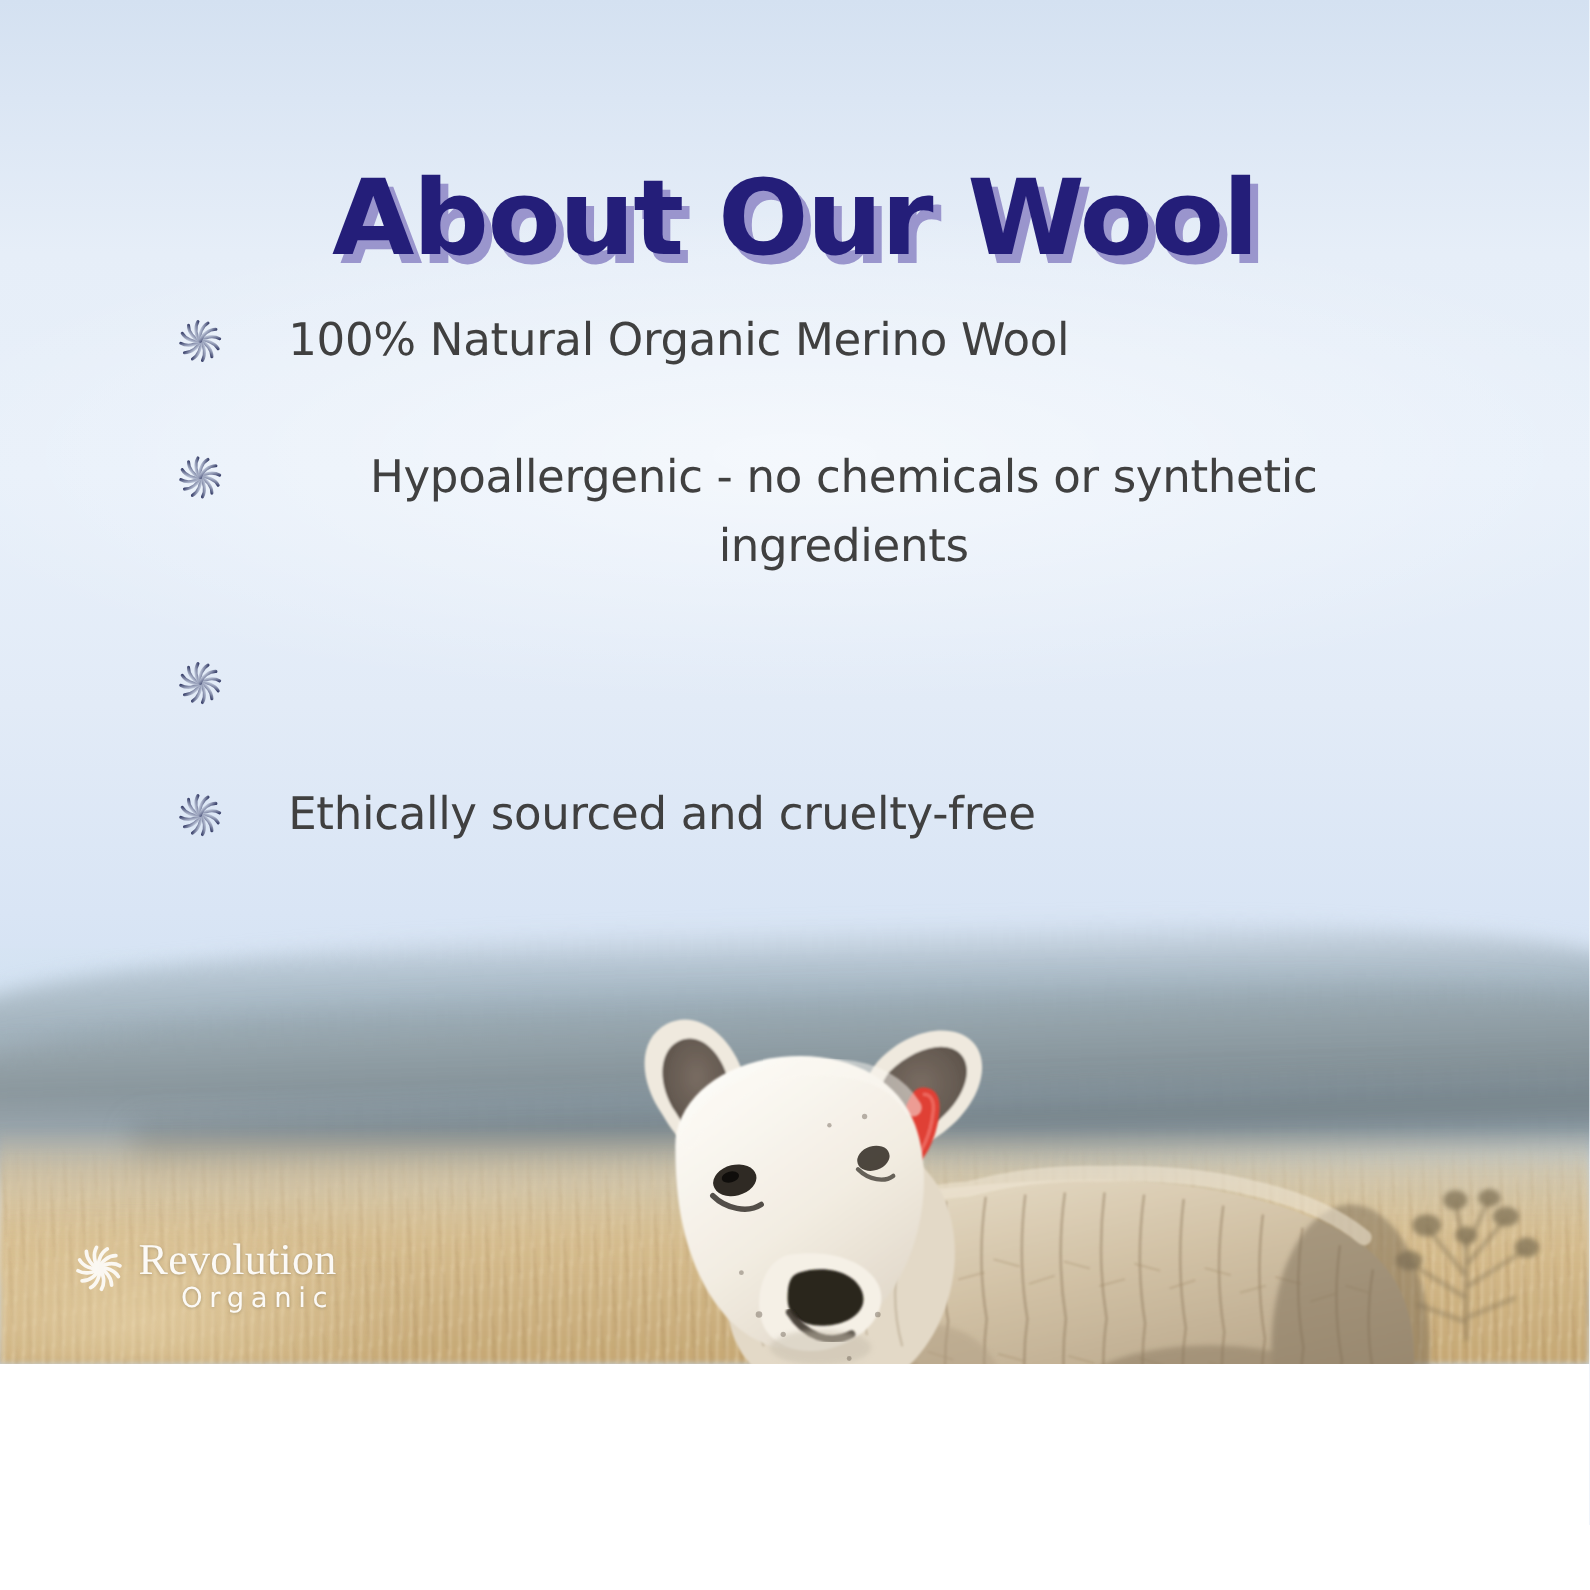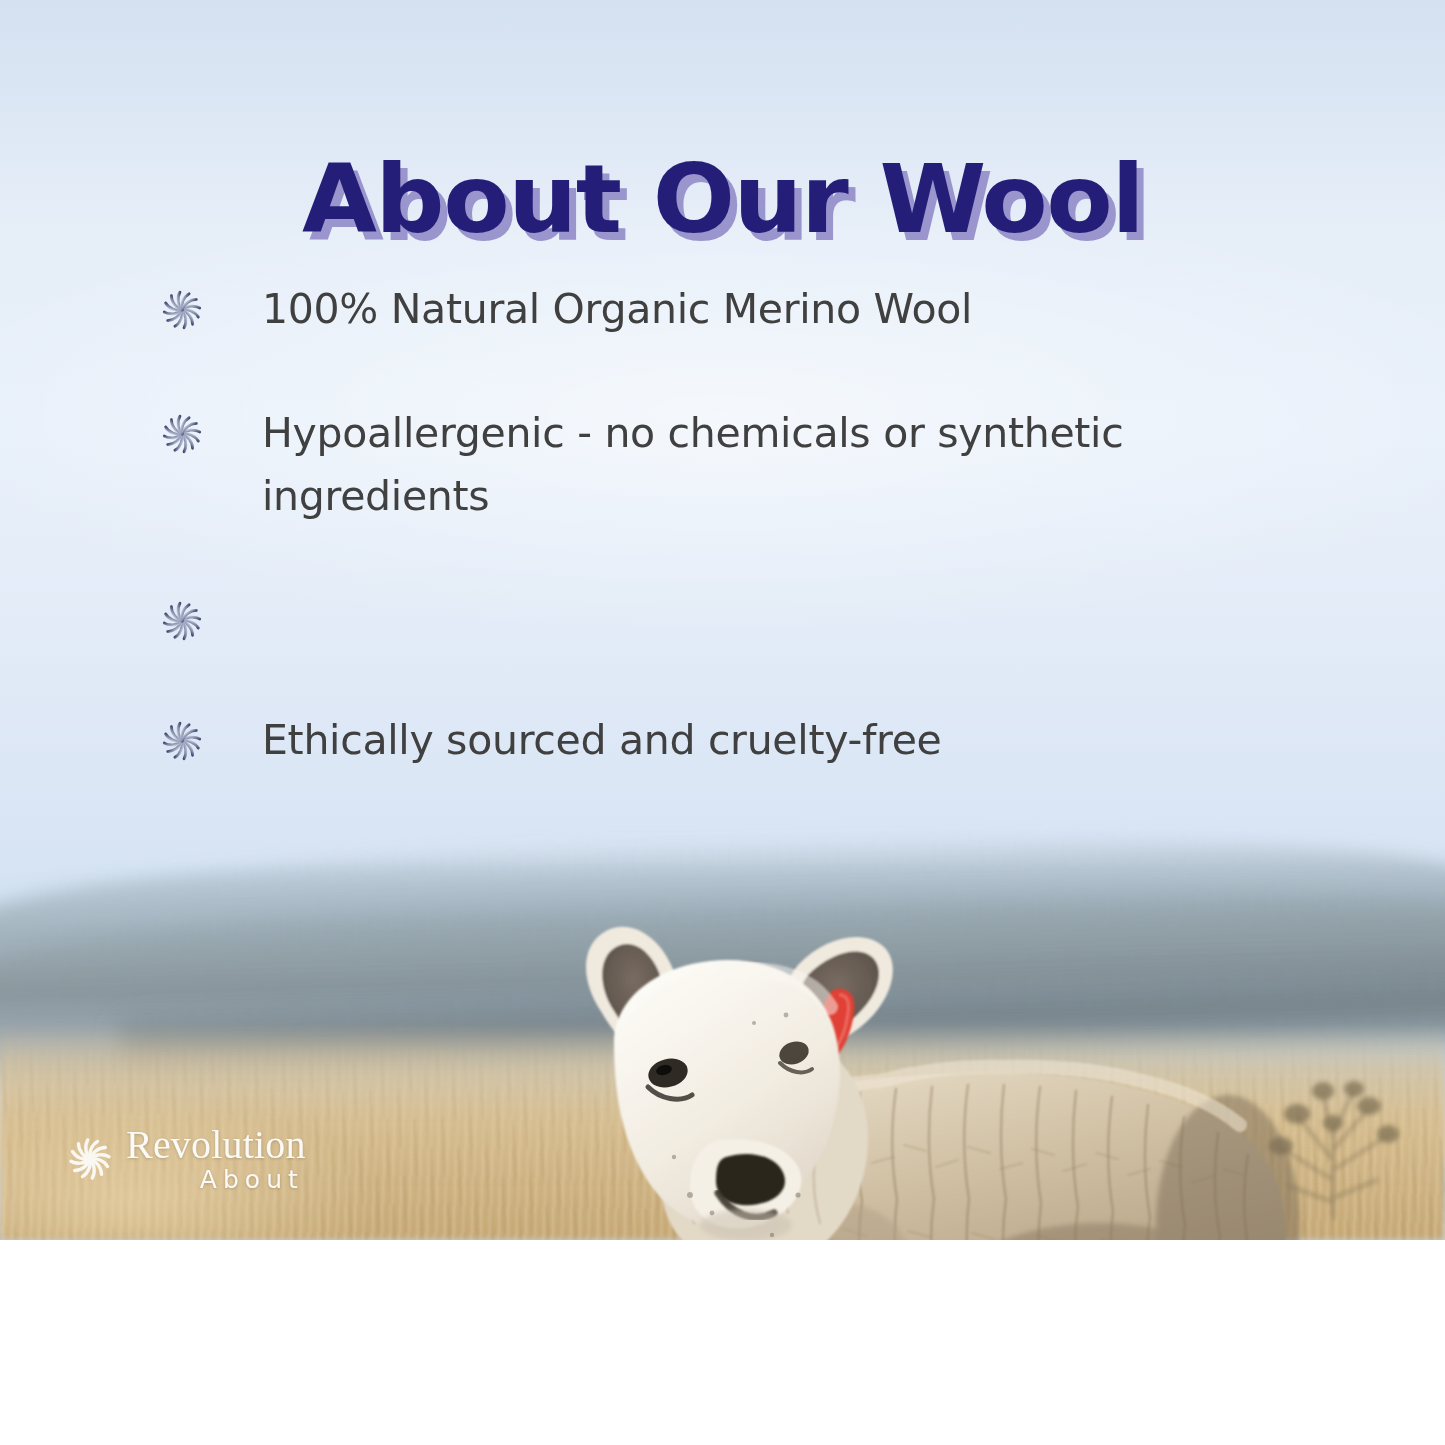--- a/index.html
+++ b/index.html
@@ -216,29 +216,29 @@
   .bullet-text {
     flex: 1 1 auto;
     font-family: "DejaVu Sans", sans-serif;
     font-weight: 400;
     font-size: 41px;
     line-height: 1.52;
     letter-spacing: -0.3px;
     color: #404040;
     max-width: 1000px;
   }
-  .bullet-row.wrap .bullet-text { max-width: 1010px; }
+  .bullet-row.wrap .bullet-text { max-width: 1010px; text-align: center; }
 
   
   .logo {
     position: absolute;
     left: 62px;
     bottom: 48px;
     display: flex;
-    align-items: center;
+    align-items: flex-start;
     opacity: .92;
   }
   .logo-mark { width: 56px; height: 56px; margin-right: 8px; }
   .logo-mark svg { display:block; width:100%; height:100%; }
   .logo-words { display:flex; flex-direction: column; line-height: 1; }
   .logo-name {
     font-family: "Liberation Serif", serif;
     font-size: 40px;
     color: #ffffff;
     letter-spacing: 0.2px;
@@ -714,17 +714,17 @@
               <path d="M50 50 C58 42, 74 40, 84 46"></path>
             </g>
           <g transform="rotate(330 50 50)">
               <path d="M50 50 C58 42, 74 40, 84 46"></path>
             </g>
         </g>
       </svg>
     </span>
     <span class="logo-words">
       <span class="logo-name">Revolution</span>
-      <span class="logo-sub">About</span>
+      <span class="logo-sub">Organic</span>
     </span>
   </div>
 
 </div>
 
 </body></html>

